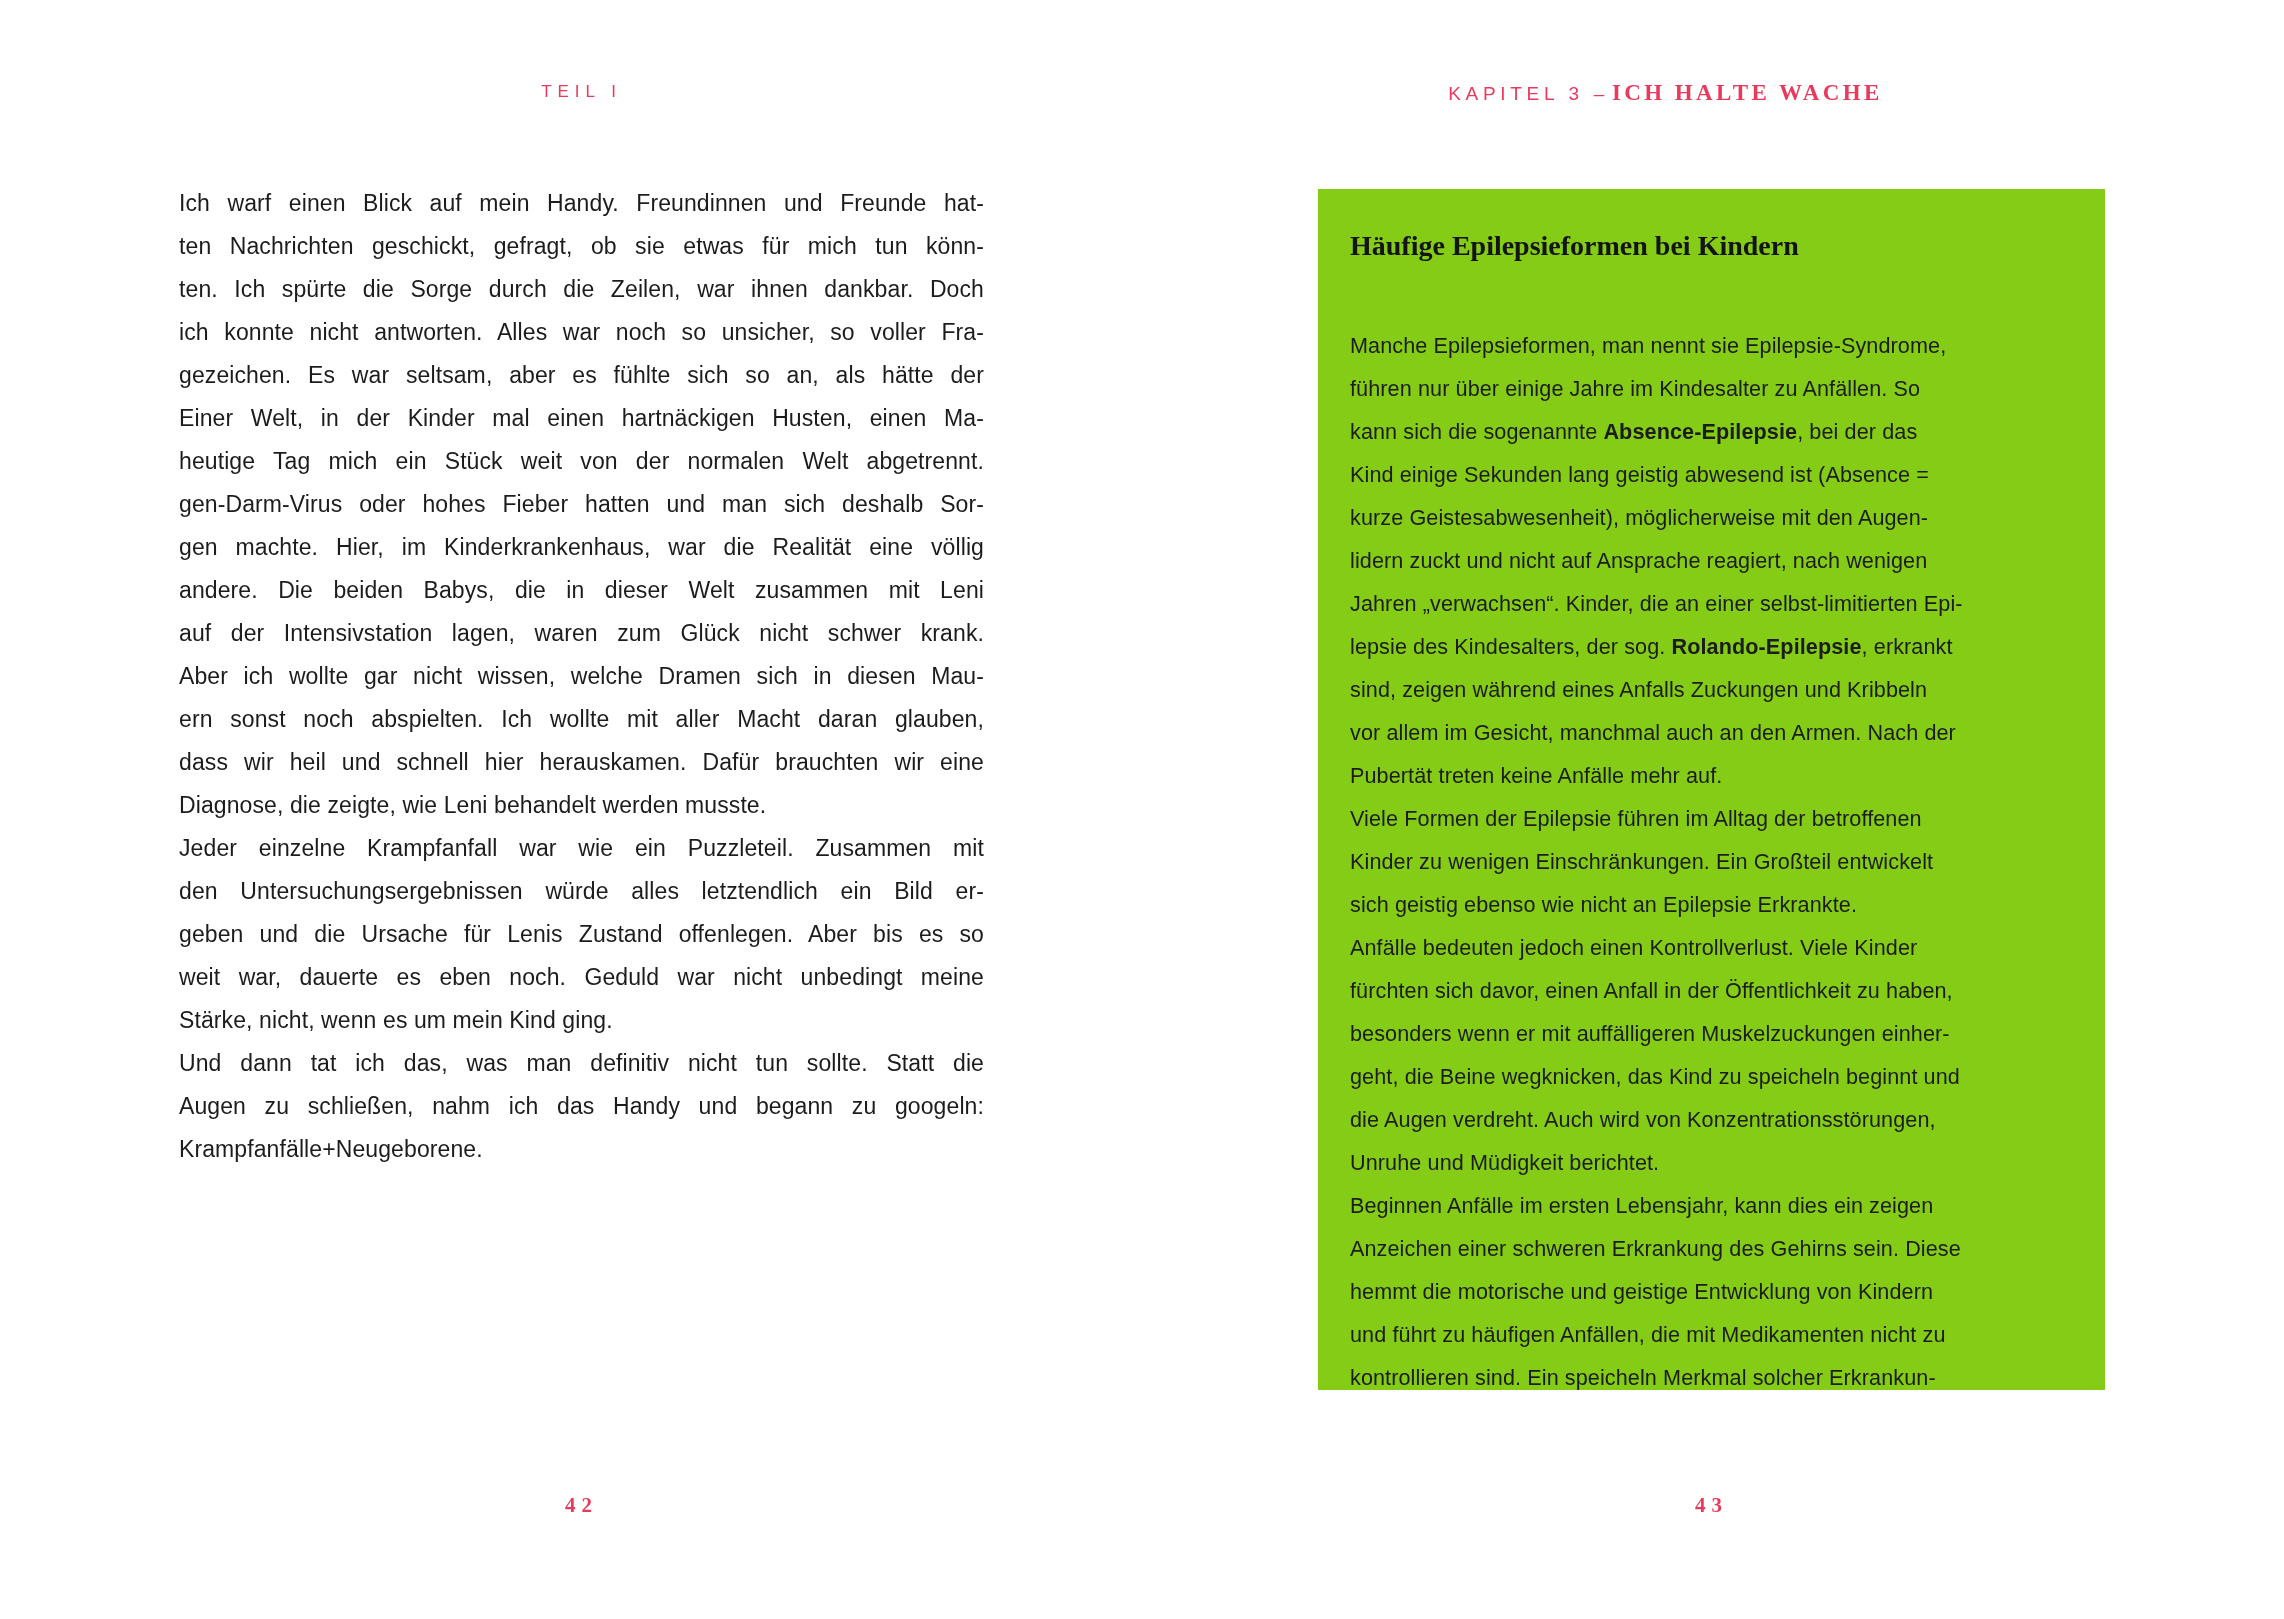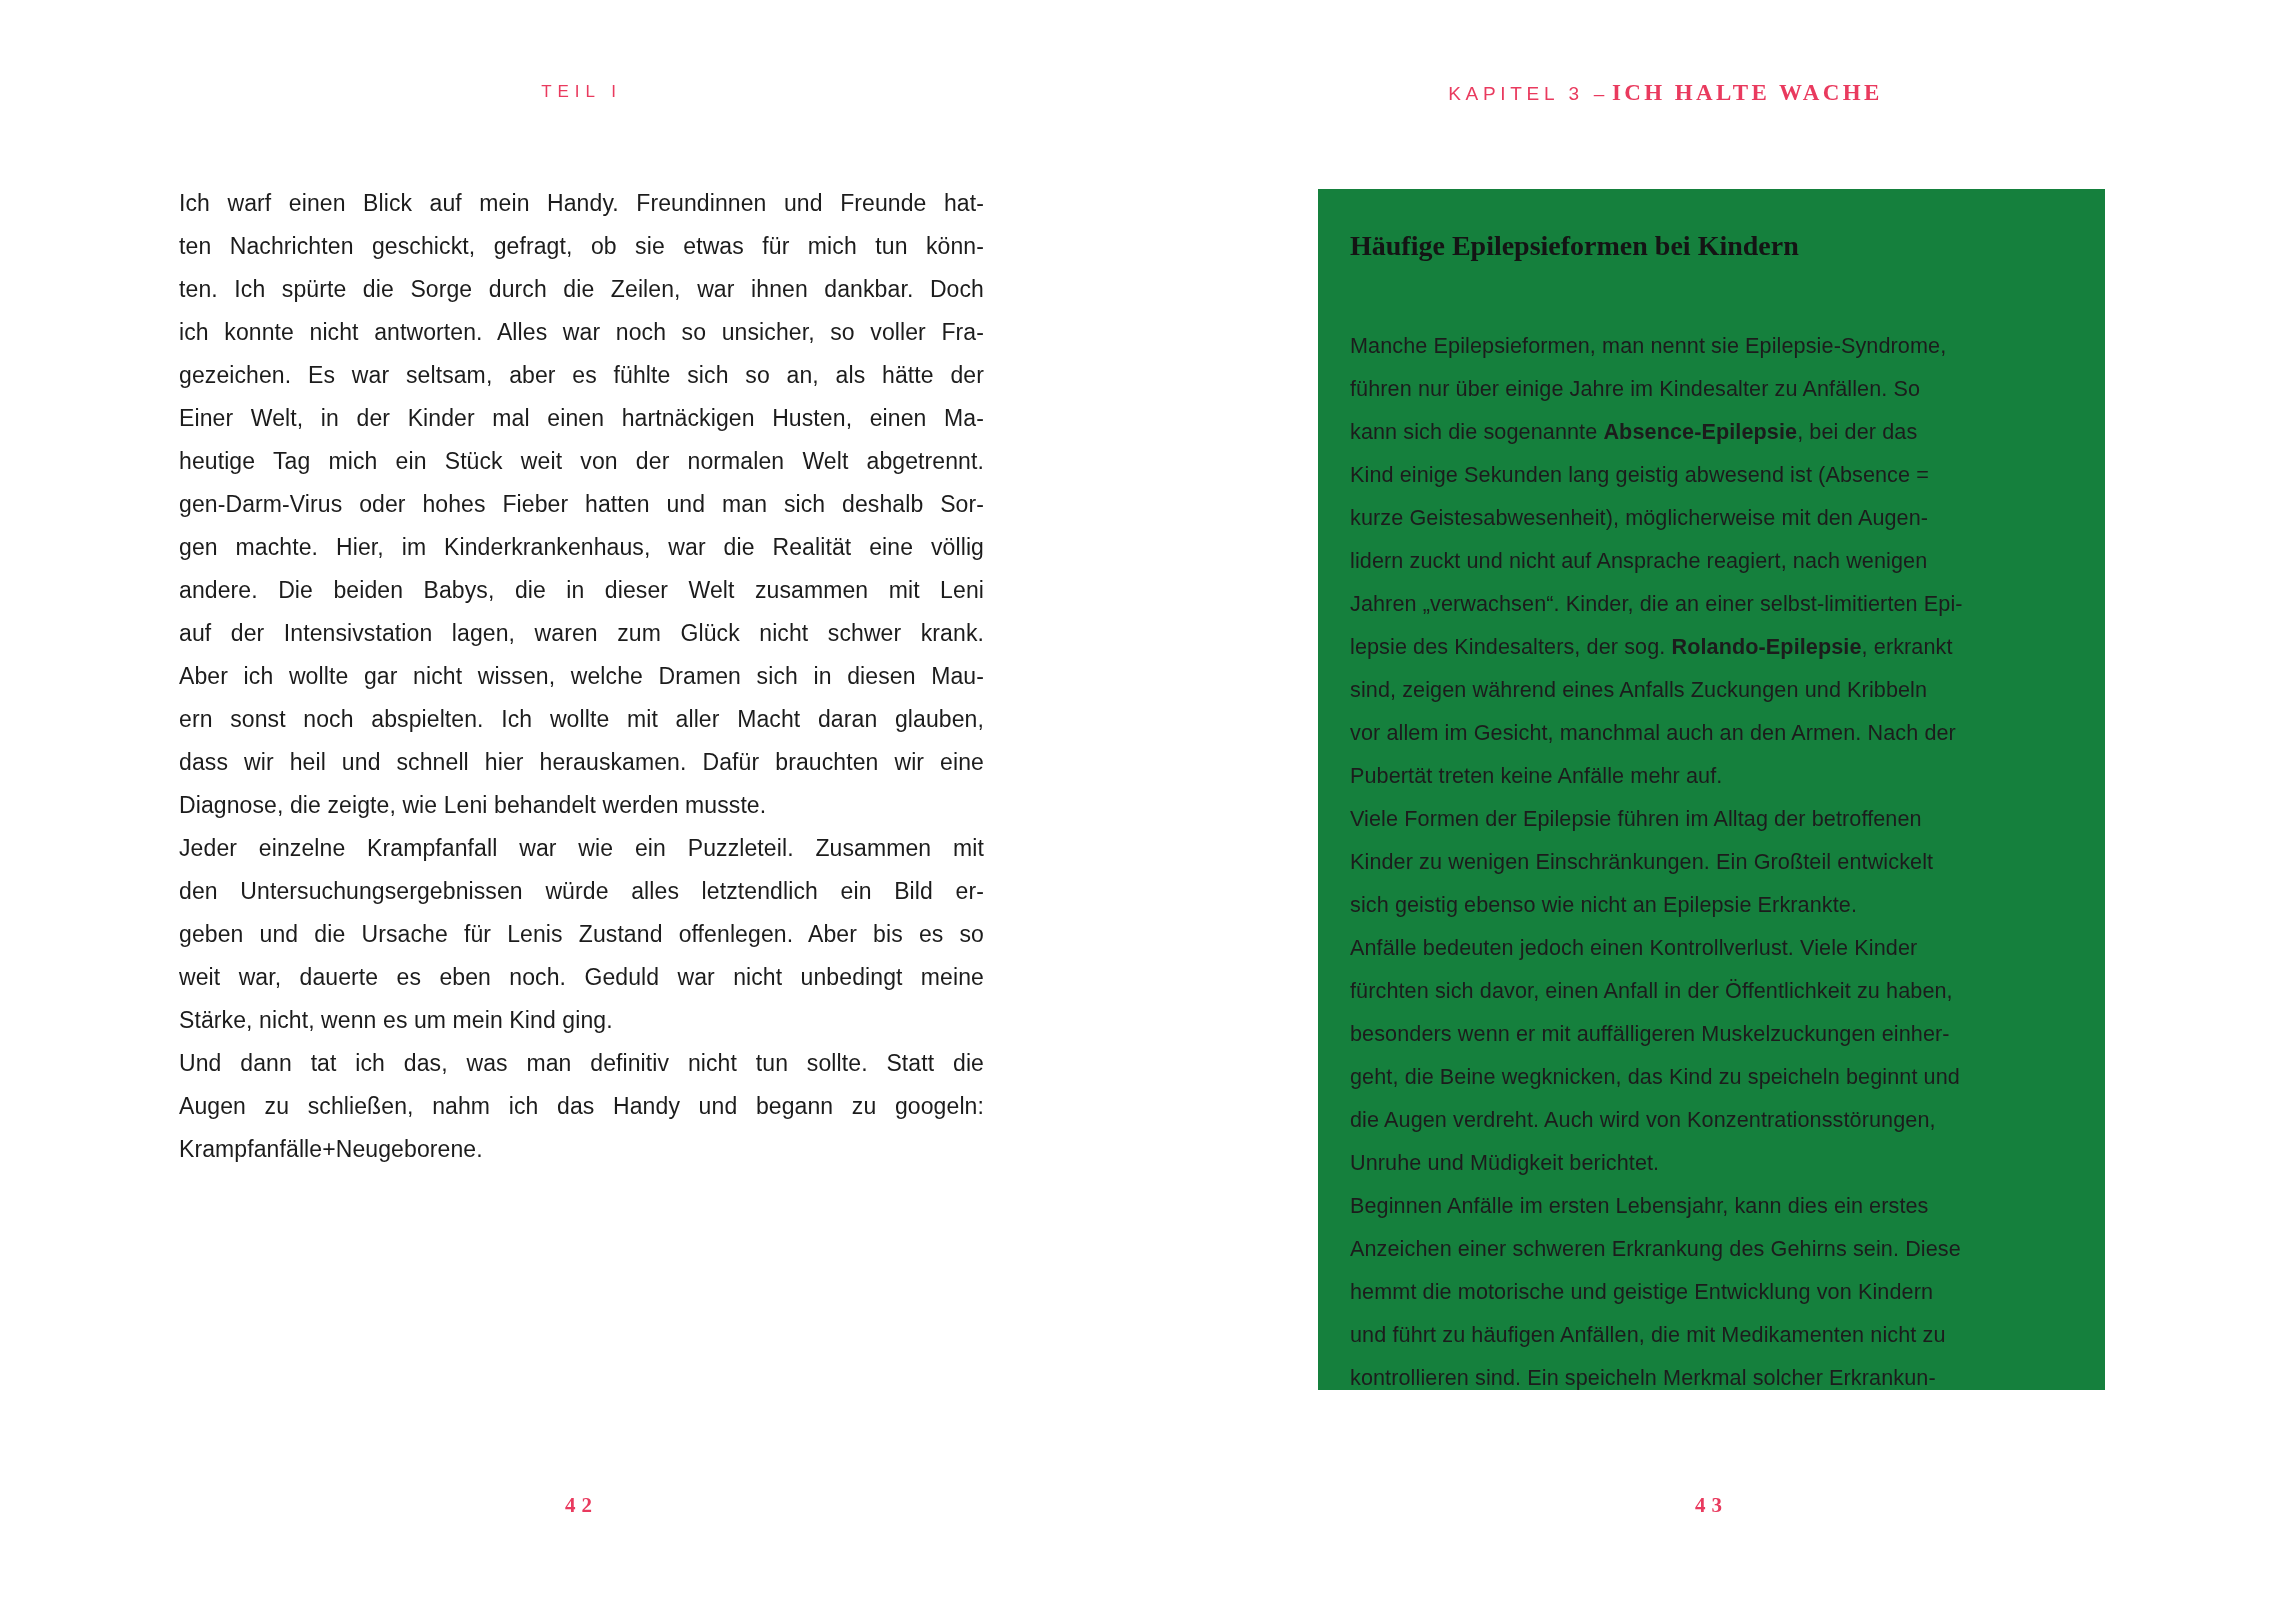--- a/index.html
+++ b/index.html
@@ -145,21 +145,21 @@
       <div class="pl-line para-end">Krampfanfälle+Neugeborene.</div>
     </div>
 
   <div class="page-num page-num-left">42</div>
 
   <div class="running-head-right">
     <span class="kapitel-label">KAPITEL 3 –</span>
     <span class="chapter-title">ICH HALTE WACHE</span>
   </div>
 
-  <div class="infobox" style="background: #15803d;">
+  <div class="infobox" style="background: #84cc16;">
     <h2 class="infobox-title">Häufige Epilepsieformen bei Kindern</h2>
     <div>
         <div class="box-line"><span>Manche Epilepsieformen, man nennt sie Epilepsie-Syndrome,</span></div>
         <div class="box-line"><span>führen nur über einige Jahre im Kindesalter zu Anfällen. So</span></div>
         <div class="box-line"><span>kann sich die sogenannte </span><b>Absence-Epilepsie</b><span>, bei der das</span></div>
         <div class="box-line"><span>Kind einige Sekunden lang geistig abwesend ist (Absence =</span></div>
         <div class="box-line"><span>kurze Geistesabwesenheit), möglicherweise mit den Augen-</span></div>
         <div class="box-line"><span>lidern zuckt und nicht auf Ansprache reagiert, nach wenigen</span></div>
         <div class="box-line"><span>Jahren „verwachsen“. Kinder, die an einer selbst-limitierten Epi-</span></div>
         <div class="box-line"><span>lepsie des Kindesalters, der sog. </span><b>Rolando-Epilepsie</b><span>, erkrankt</span></div>
@@ -168,21 +168,21 @@
         <div class="box-line"><span>Pubertät treten keine Anfälle mehr auf.</span></div>
         <div class="box-line"><span>Viele Formen der Epilepsie führen im Alltag der betroffenen</span></div>
         <div class="box-line"><span>Kinder zu wenigen Einschränkungen. Ein Großteil entwickelt</span></div>
         <div class="box-line"><span>sich geistig ebenso wie nicht an Epilepsie Erkrankte.</span></div>
         <div class="box-line"><span>Anfälle bedeuten jedoch einen Kontrollverlust. Viele Kinder</span></div>
         <div class="box-line"><span>fürchten sich davor, einen Anfall in der Öffentlichkeit zu haben,</span></div>
         <div class="box-line"><span>besonders wenn er mit auffälligeren Muskelzuckungen einher-</span></div>
         <div class="box-line"><span>geht, die Beine wegknicken, das Kind zu speicheln beginnt und</span></div>
         <div class="box-line"><span>die Augen verdreht. Auch wird von Konzentrationsstörungen,</span></div>
         <div class="box-line"><span>Unruhe und Müdigkeit berichtet.</span></div>
-        <div class="box-line"><span>Beginnen Anfälle im ersten Lebensjahr, kann dies ein erstes</span></div>
+        <div class="box-line"><span>Beginnen Anfälle im ersten Lebensjahr, kann dies ein zeigen</span></div>
         <div class="box-line"><span>Anzeichen einer schweren Erkrankung des Gehirns sein. Diese</span></div>
         <div class="box-line"><span>hemmt die motorische und geistige Entwicklung von Kindern</span></div>
         <div class="box-line"><span>und führt zu häufigen Anfällen, die mit Medikamenten nicht zu</span></div>
         <div class="box-line"><span>kontrollieren sind. Ein speicheln Merkmal solcher Erkrankun-</span></div>
       </div>
   </div>
 
   <div class="page-num page-num-right">43</div>
 
 </div>

